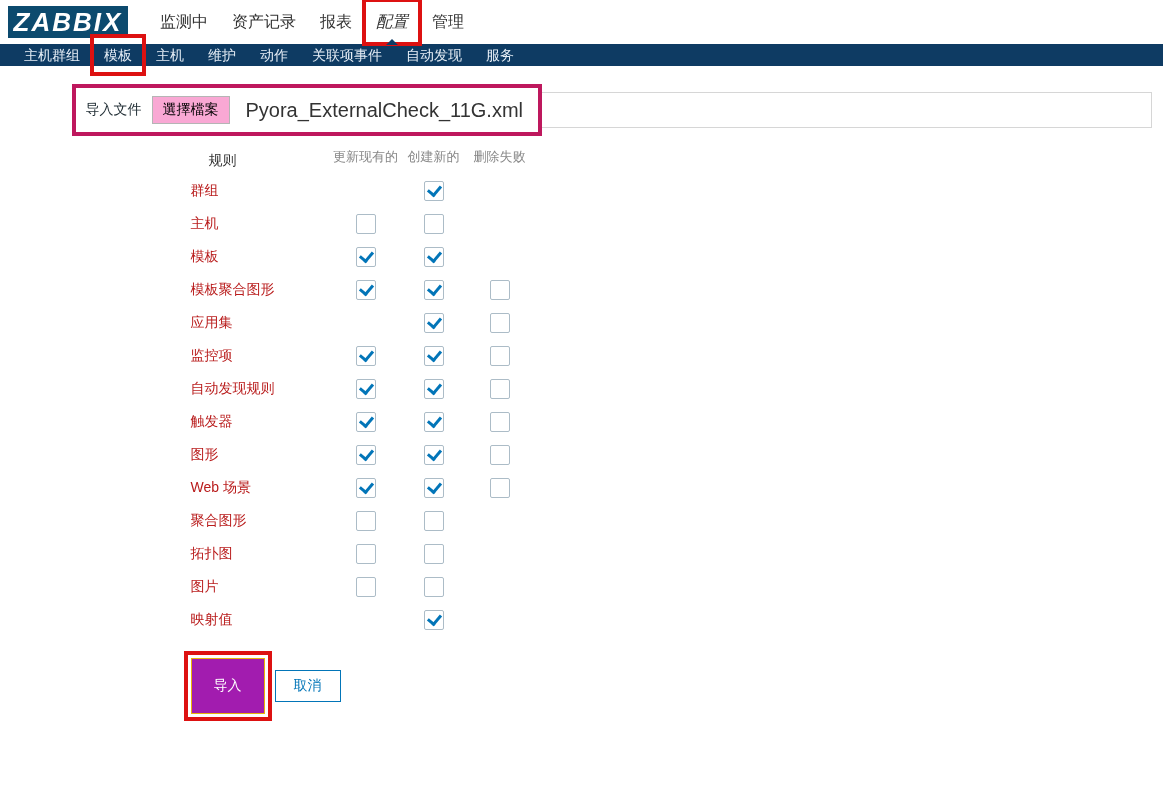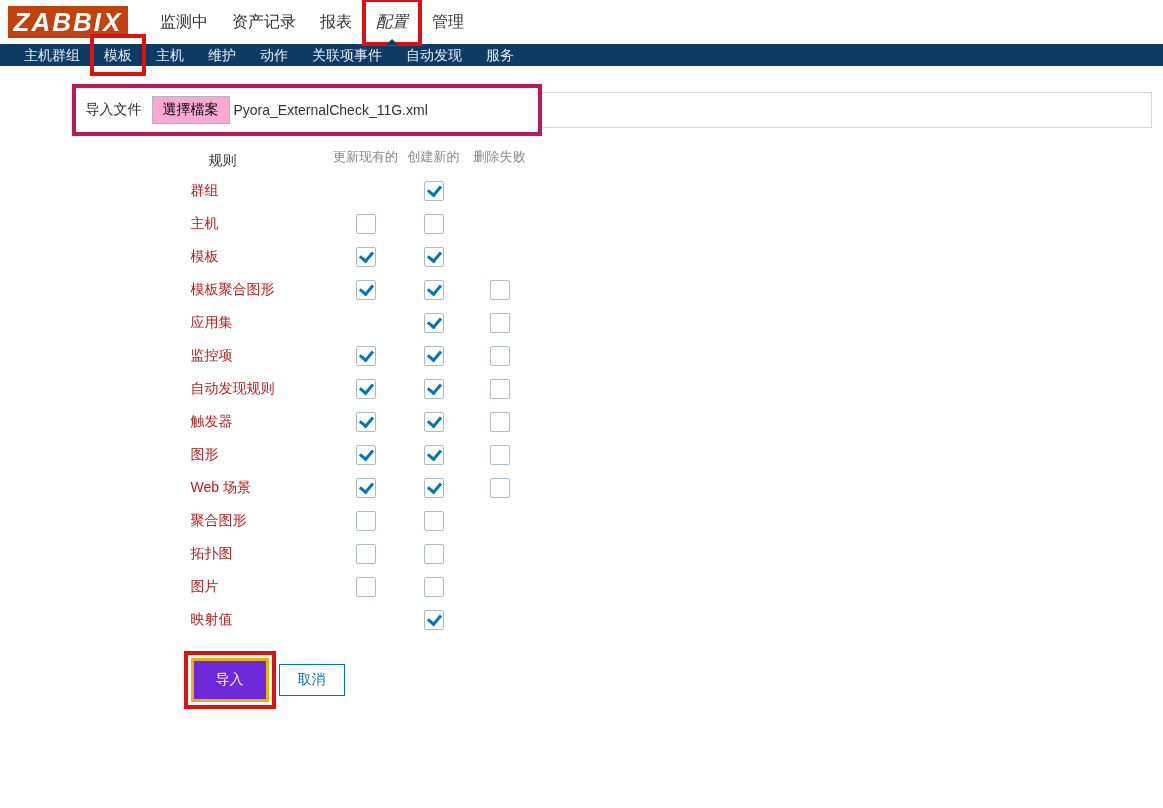--- a/index.html
+++ b/index.html
@@ -1,59 +1,59 @@
 <!DOCTYPE html>
 <html><head>
 <meta charset="utf-8">
 <style>
   * { box-sizing: border-box; margin: 0; padding: 0; }
   body { font-family: "Microsoft YaHei", Arial, sans-serif; font-size: 14px; color: #1f2c33; background: #fff; }
   .page { width: 1163px; margin: 0 auto; }
 
   
   .topnav { width: 100%; height: 44px; background: #fff; display: flex; align-items: center; padding-left: 8px; }
-  .logo { width: 120px; height: 32px; background: #c2410c; color: #fff; font-weight: 800; font-size: 26px; letter-spacing: 2px; font-style: italic; display: flex; align-items: center; justify-content: center; margin-right: 20px; }
+  .logo { width: 120px; height: 32px; background: #0c4a6e; color: #fff; font-weight: 800; font-size: 26px; letter-spacing: 2px; font-style: italic; display: flex; align-items: center; justify-content: center; margin-right: 20px; }
   .topnav .tab { padding: 0 12px; height: 44px; line-height: 44px; font-size: 16px; color: #333; cursor: pointer; position: relative; }
   .topnav .tab.active { background: #fff; }
   .topnav .tab.highlighted { outline: 4px solid #d11; outline-offset: -2px; font-style: italic; }
   .topnav .tab.active::after{
     content:''; position:absolute; left:50%; bottom:-1px; transform:translateX(-50%);
     border-left:6px solid transparent; border-right:6px solid transparent; border-bottom:6px solid #0E3C66;
   }
 
   
   .subnav { width: 100%; height: 22px; background: #0E3B63; display: flex; align-items: center; padding-left: 12px; }
   .subnav .item { color: #e6eef6; font-size: 14px; padding: 0 12px; height: 38px; line-height: 38px; cursor: pointer; }
   .subnav .item.highlighted { outline: 4px solid #d11; outline-offset: -2px; }
 
   
   .content { width: 1140px; margin: 0 auto; background: #fff; padding: 18px 0 30px 0; }
 
   .row { display: flex; align-items: flex-start; margin-bottom: 6px; }
 
   .filebox { display: flex; align-items: center; padding: 4px 0 4px 0; }
   .filebtn { border: 1px solid #b5b5b5; background: #f9a8d4; padding: 4px 10px; font-size: 14px; cursor: pointer; }
-  .filename { margin-left: 4px; font-size: 14px; color: #333; }
+  .filename { margin-left: 16px; font-size: 20px; color: #333; }
   .file-hlbox { position: relative; border: 4px solid #be185d; padding: 4px 4px 4px 0; display: flex; align-items: center; }
   .file-hlbox .label-inner { padding: 0 10px; }
   .file-right { flex: 1; height: 36px; border: 1px solid #d6d6d6; border-left: none; }
 
   .rules-header { display: flex; margin-left: 179px; margin-top: 16px; margin-bottom: 8px; color: #888; font-size: 13px; }
   .rules-header span { }
 
   .rule-row { display: flex; align-items: center; height: 33px; margin-left: 179px; }
   .rule-name { width: 140px; padding-left: 0; color: #b91c1c; font-size: 14px; }
   .col { width: 66px; display: flex; align-items: center; justify-content: center; }
   .col.wide1 { width: 70px; }
 
   .chk { width: 20px; height: 20px; border: 1px solid #acbcc7; border-radius: 2px; background: #fff; position: relative; cursor: pointer; display: inline-block; }
   .chk.checked::after { content:''; position:absolute; left:3px; top:3px; width:10px; height:6px; border-left:3px solid #0275b8; border-bottom:3px solid #0275b8; transform: rotate(-50deg); }
 
   .actions { margin-top: 22px; margin-left: 179px; display: flex; align-items: center; }
-  .btn-primary { background: #6d28d9; color: #fff; border: 3px solid #eab308; padding: 10px 22px; font-size: 14px; cursor: pointer; }
+  .btn-primary { background: #a21caf; color: #fff; border: 1px solid #eab308; padding: 18px 22px; font-size: 14px; cursor: pointer; }
   .btn-secondary { background: #fff; color: #0275b8; border: 1px solid #0275b8; padding: 6px 18px; font-size: 14px; cursor: pointer; margin-left: 10px; }
   .btn-hl { outline: 4px solid #d11; outline-offset: 3px; }
 
 </style>
 </head>
 <body>
 
 <div class="page">
 
   <div class="topnav">

